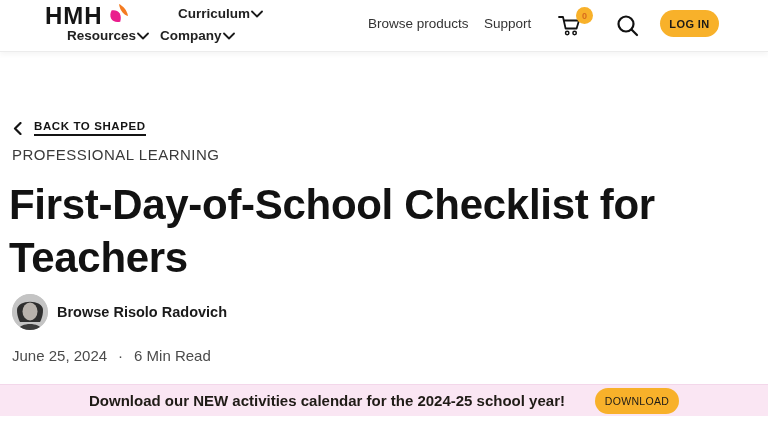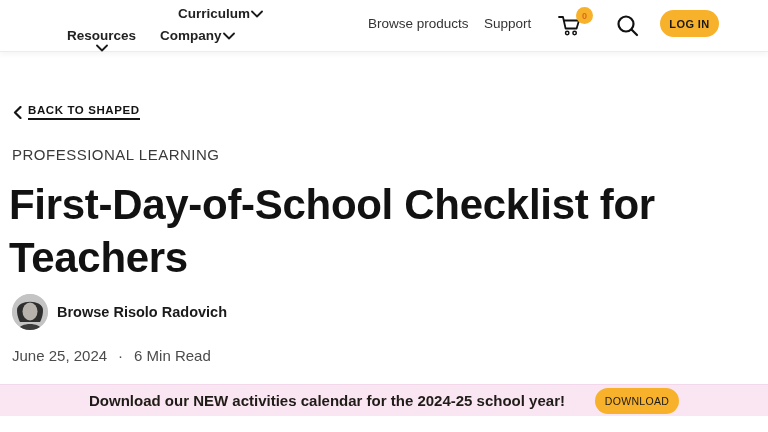--- a/index.html
+++ b/index.html
@@ -6,32 +6,32 @@
   html,body { width:768px; height:432px; background:#ffffff; font-family:"Liberation Sans", sans-serif; overflow:hidden; }
   .page { position:relative; width:768px; height:432px; background:#ffffff; }
 
   
   .header { position:absolute; top:0; left:0; width:768px; height:52px; background:#ffffff; border-bottom:1px solid #ececec; box-shadow:0 3px 5px rgba(0,0,0,0.04); z-index:5; }
   .logo { position:absolute; left:45px; top:3px; display:flex; align-items:flex-start; cursor:pointer; }
   .logo-text { font-size:24px; font-weight:700; letter-spacing:1px; color:#151515; line-height:26px; }
   .logo-icon { margin-left:2px; margin-top:1px; }
   .nav-item { position:absolute; display:flex; align-items:center; gap:1px; font-size:13.5px; font-weight:700; color:#222; cursor:pointer; }
   .nav-curriculum { left:178px; top:6px; }
-  .nav-resources  { left:67px;  top:28px;flex-direction:column; }
+  .nav-resources  { left:67px;  top:28px; }
   .nav-company    { left:160px; top:28px; }
   .hdr-link { position:absolute; top:16px; font-size:13.5px; font-weight:400; color:#333; cursor:pointer; }
   .link-browse  { left:368px; }
   .link-support { left:484px; }
   .cart-btn   { position:absolute; left:556px; top:11px; cursor:pointer; }
   .cart-badge { position:absolute; left:20px; top:-4px; width:17px; height:17px; background:#F8B12A; border-radius:50%; font-size:9px; font-weight:700; color:#D96C1E; display:flex; align-items:center; justify-content:center; }
   .search-btn { position:absolute; left:614px; top:12px; cursor:pointer; }
   .login-btn  { position:absolute; left:660px; top:10px; width:59px; height:27px; border:none; border-radius:14px; background:#F8B12A; color:#1c1a17; font-family:"Liberation Sans", sans-serif; font-size:11px; font-weight:700; letter-spacing:0.4px; cursor:pointer; }
 
   
-  .back-link { position:absolute; left:13px; top:104px; display:flex; align-items:center; gap:6px; cursor:pointer; text-decoration:none; }
+  .back-link { position:absolute; left:13px; top:120px; display:flex; align-items:center; gap:12px; cursor:pointer; text-decoration:none; }
   .back-text { font-size:11.5px; font-weight:700; letter-spacing:0.6px; color:#141414; border-bottom:2px solid #141414; padding-bottom:2px; }
   .eyebrow { position:absolute; left:12px; top:146px; font-size:15px; font-weight:400; letter-spacing:0.5px; color:#3a3a3a; }
   .title { position:absolute; left:9px; top:178px; width:744px; font-size:42px; line-height:53px; font-weight:700; letter-spacing:-0.3px; color:#121212; }
   .author-row { position:absolute; left:12px; top:294px; display:flex; align-items:center; gap:9px; }
   .avatar { width:36px; height:36px; border-radius:50%; overflow:hidden; display:block; background:#c9c9c9; }
   .author-name { font-size:14.5px; font-weight:700; color:#1a1a1a; }
   .meta-row { position:absolute; left:12px; top:347px; display:flex; align-items:center; gap:11px; font-size:15px; color:#4b4b4b; }
   .meta-dot { font-size:15px; color:#4b4b4b; }
 
   
@@ -43,20 +43,29 @@
   .chev-down { display:inline-block; }
   svg { display:block; }
 </style>
 </head>
 <body>
 
 <div class="page">
 
   <header class="header">
 
+    <div class="logo">
+      <span class="logo-text">HMH</span>
+      <span class="logo-icon">
+        <svg width="24" height="26" viewBox="0 0 24 26">
+          <path d="M14 0 C18 2 22 6 23 12 C19 11 15 7 14 0 Z" fill="#F47B20"></path>
+          <path d="M6 7 C12 5 17 9 16 17 C9 20 3 15 6 7 Z" fill="#EA1D8D" transform="rotate(8 11 12)"></path>
+        </svg>
+      </span>
+    </div>
 
     <div class="nav-item nav-curriculum">
       <span>Curriculum</span>
       <span class="chev-down">
         <svg width="12" height="8" viewBox="0 0 12 8">
             <path d="M1 1.5l5 5 5-5" stroke="#1a1a1a" stroke-width="1.8" fill="none" stroke-linecap="round" stroke-linejoin="round"></path>
           </svg>
       </span>
     </div>
     <div class="nav-item nav-resources">

